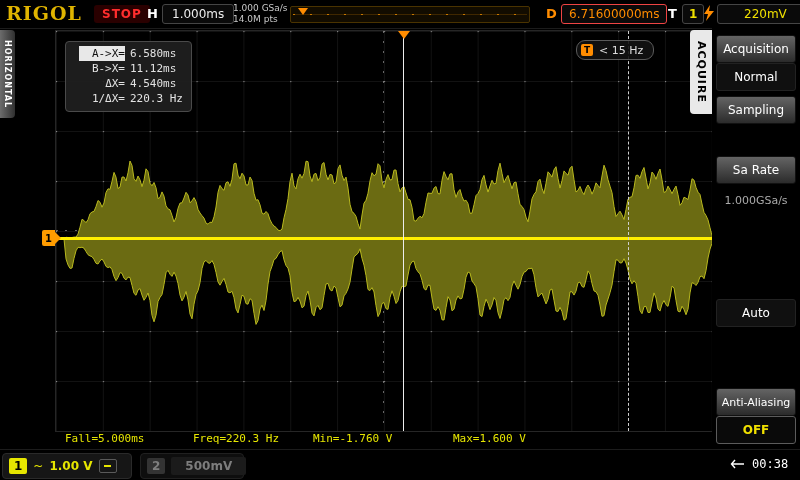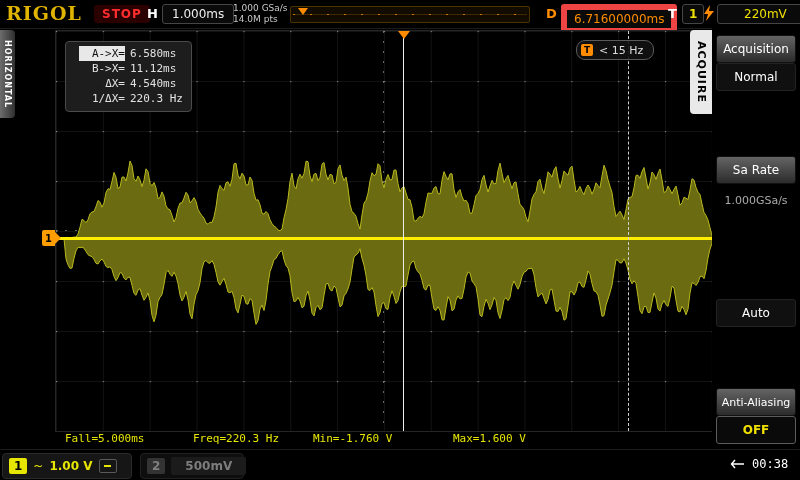--- a/index.html
+++ b/index.html
@@ -11,21 +11,21 @@
   .brand{position:absolute;left:6px;top:2px;font-family:"DejaVu Serif",serif;font-weight:bold;font-size:19px;color:#e0b400;letter-spacing:1px;}
   .stop{position:absolute;left:94px;top:5px;background:#2a0000;color:#ff2d2d;font-weight:bold;font-size:12px;padding:2px 8px;border-radius:3px;letter-spacing:1px;}
   .hlabel{position:absolute;left:147px;top:6px;color:#fff;font-weight:bold;font-size:13px;}
   .tb-box{position:absolute;left:162px;top:4px;background:#0a0a0a;border:1px solid #454545;border-radius:3px;color:#eee;font-size:12px;padding:2px 9px;}
   .srate{position:absolute;left:233px;top:3px;color:#c8c8c8;font-size:9px;line-height:11px;}
   .hstrip{position:absolute;left:290px;top:6px;width:238px;height:15px;background:#120c00;border:1px solid #4a3300;border-radius:2px;}
   .hstrip-line{position:absolute;left:2px;right:2px;top:7px;height:1px;
      background:repeating-linear-gradient(90deg,#c87800 0 2px,rgba(200,120,0,.25) 2px 17px);}
   .hstrip-marker{position:absolute;left:7px;top:1px;width:0;height:0;border-left:5px solid transparent;border-right:5px solid transparent;border-top:7px solid #ff8c00;}
   .dlabel{position:absolute;left:546px;top:6px;color:#ff8c00;font-weight:bold;font-size:13px;}
-  .delay-box{position:absolute;left:561px;top:4px;background:#0a0a0a;border:6px solid #ef4444;border-radius:3px;color:#ff8c00;font-size:12px;padding:2px 7px;}
+  .delay-box{position:absolute;left:561px;top:4px;background:#0a0a0a;border:1px solid #ef4444;border-radius:3px;color:#ff8c00;font-size:12px;padding:2px 7px;}
   .tlabel{position:absolute;left:668px;top:6px;color:#fff;font-weight:bold;font-size:13px;}
   .tsrc{position:absolute;left:682px;top:4px;background:#0a0a0a;border:1px solid #454545;border-radius:3px;color:#f0e000;font-size:12px;font-weight:bold;padding:2px 6px;}
   .bolt{position:absolute;left:703px;top:5px;}
   .tlev{position:absolute;left:717px;top:4px;background:#0a0a0a;border:1px solid #454545;border-radius:3px;color:#f0e000;font-size:12px;padding:2px 26px;}
 
   
   .horiz-tab{position:absolute;left:0;top:30px;width:15px;height:88px;background:linear-gradient(90deg,#6c6c6c,#2f2f2f);
      border-radius:0 4px 4px 0;color:#fff;font-size:8px;font-weight:bold;letter-spacing:1px;
      writing-mode:vertical-rl;display:flex;align-items:center;justify-content:center;}
   .acquire-tab{position:absolute;left:690px;top:30px;width:22px;height:84px;background:#e9e9e9;
@@ -156,20 +156,21 @@
   </div>
 
   <span class="meas" style="left:65px">Fall=5.000ms</span>
   <span class="meas" style="left:193px">Freq=220.3 Hz</span>
   <span class="meas" style="left:313px">Min=-1.760 V</span>
   <span class="meas" style="left:453px">Max=1.600 V</span>
 
   <div class="menu">
     <div class="mi mh" style="top:7px">Acquisition</div>
     <div class="mi mv" style="top:35px">Normal</div>
+    <div class="mi mh" style="top:68px">Sampling</div>
     <div class="mi mh" style="top:128px">Sa Rate</div>
     <div class="mi mv plain" style="top:158px">1.000GSa/s</div>
     <div class="mi mv" style="top:271px">Auto</div>
     <div class="mi mh small" style="top:360px">Anti-Aliasing</div>
     <div class="mi mv off" style="top:388px">OFF</div>
   </div>
 
   <div class="bottombar">
     <div class="chblock ch1block">
       <span class="chnum c1">1</span>

